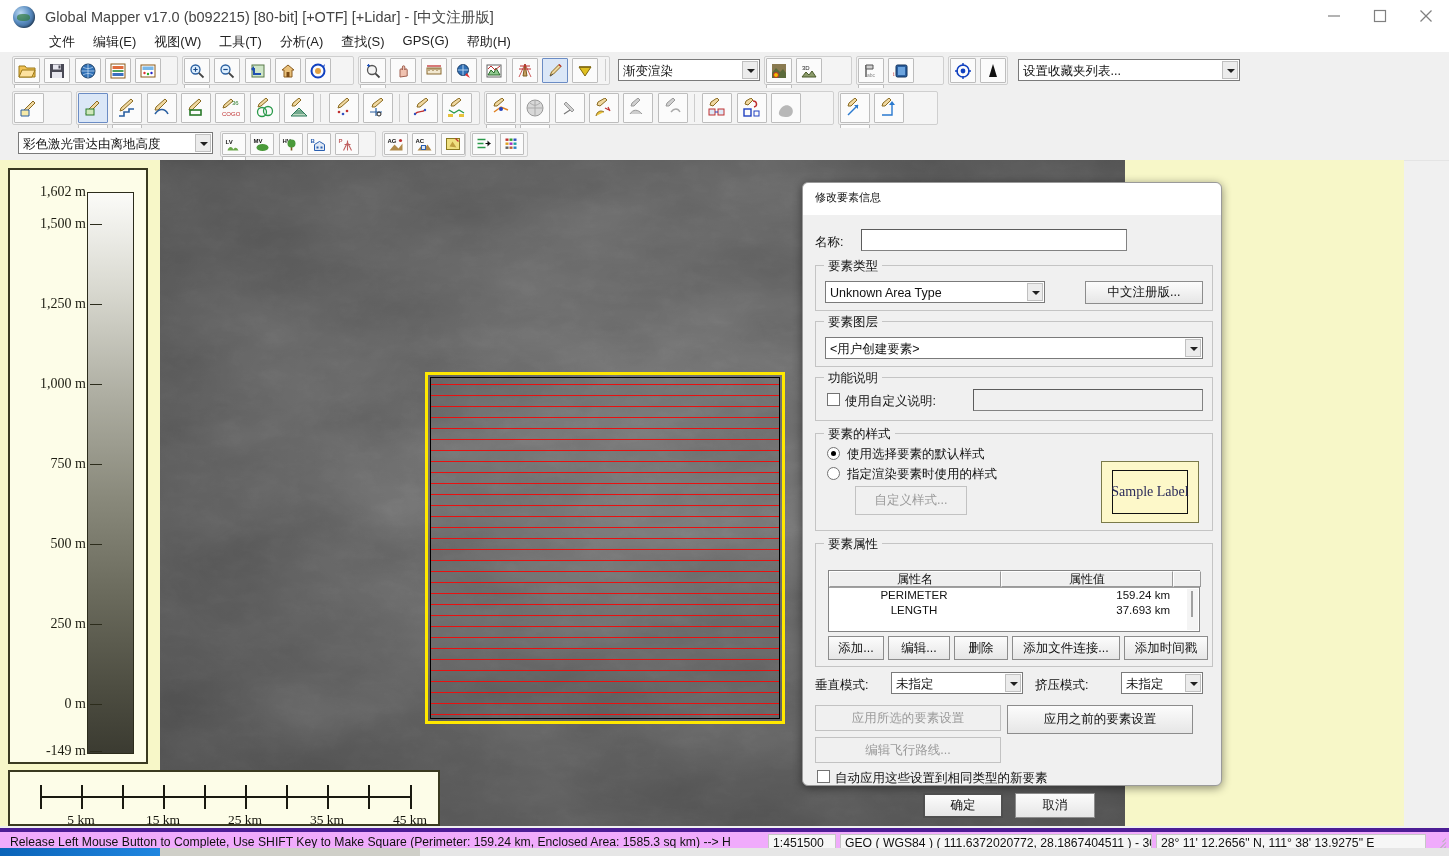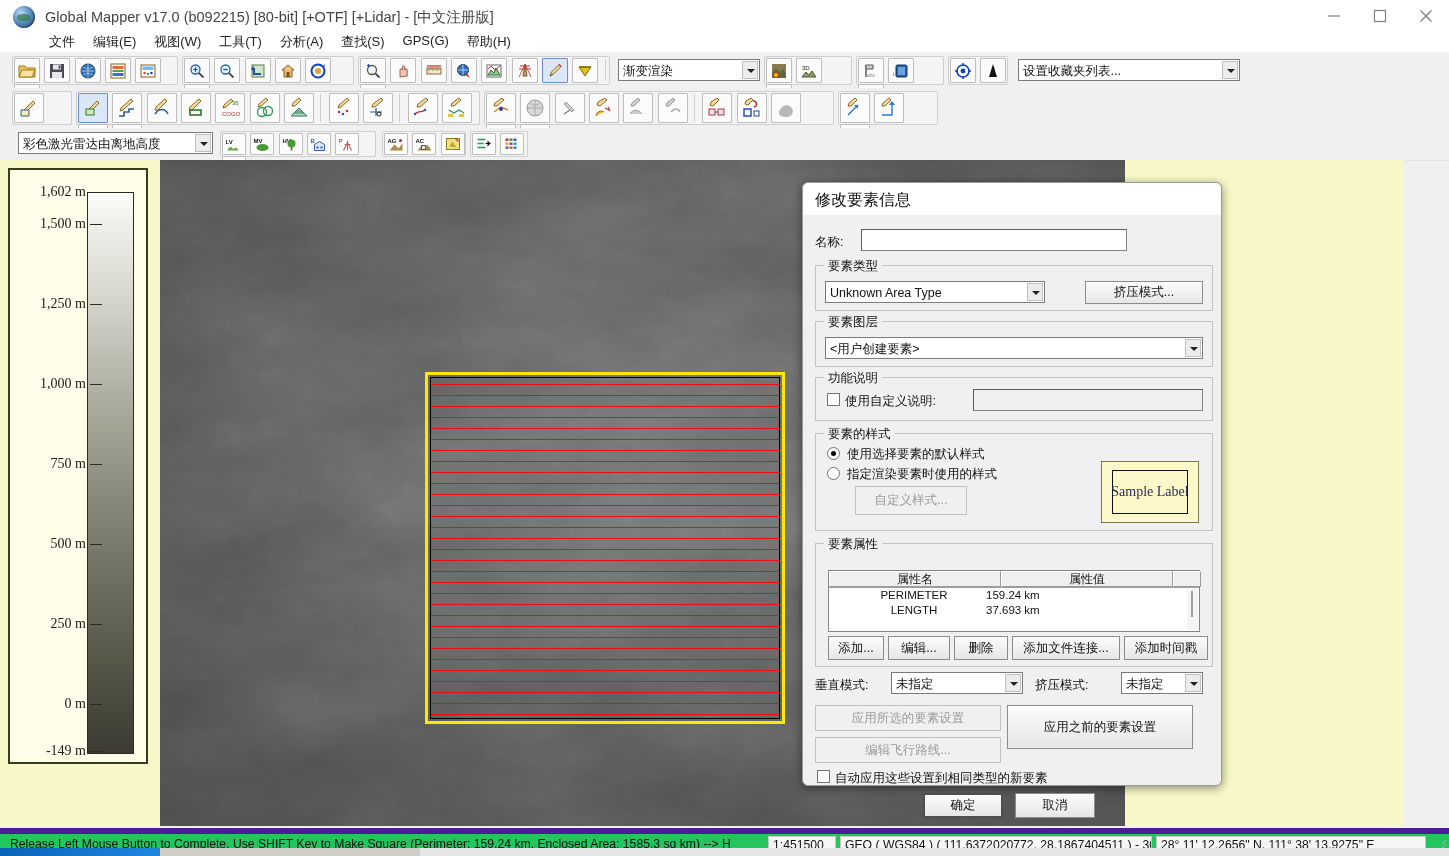--- a/index.html
+++ b/index.html
@@ -74,21 +74,21 @@
 
   
   #sel-poly{position:absolute;left:265px;top:212px;width:360px;height:352px;border:3px solid #ffe800;box-sizing:border-box;}
   #sel-poly .inner{position:absolute;left:2px;top:2px;right:2px;bottom:2px;border:1px solid #000;box-sizing:border-box;overflow:hidden;}
   #sel-poly .hl{position:absolute;left:0;right:0;height:1px;background:#e81010;}
 
   
   #dialog{position:absolute;left:802px;top:182px;width:420px;height:604px;background:#f0f0f0;border:1px solid #9a9a9a;
      border-radius:6px;box-shadow:0 2px 10px rgba(0,0,0,.45);box-sizing:border-box;}
   #dlg-title{position:absolute;left:0;top:0;right:0;height:32px;background:#fff;border-radius:6px 6px 0 0;}
-  #dlg-title span{position:absolute;left:12px;top:7px;font-size:16px;color:#111;text-align:right;}
+  #dlg-title span{position:absolute;left:12px;top:7px;font-size:11px;color:#111;text-align:right;}
   .dlg-body{position:absolute;left:0;top:32px;right:0;bottom:0;}
 
   .lbl{position:absolute;font-size:12.5px;color:#111;white-space:nowrap;}
   .tbox{position:absolute;border:1px solid #828282;border-top-color:#5c5c5c;border-left-color:#5c5c5c;background:#fff;box-sizing:border-box;font-size:12.5px;color:#111;padding:2px 4px 0 4px;height:22px;line-height:17px;overflow:hidden;white-space:nowrap;}
   .tbox.dis{background:#f0f0f0;}
   .grp{position:absolute;border:1px solid #c4c4c4;box-sizing:border-box;}
   .grp>.gtitle{position:absolute;left:8px;top:-8px;background:#f0f0f0;padding:0 4px;font-size:12.5px;color:#111;white-space:nowrap;}
   .btn{position:absolute;border:1px solid #8c8c8c;background:linear-gradient(#fcfcfc,#e6e6e6);box-sizing:border-box;
       font-size:12.5px;color:#111;text-align:center;line-height:1;display:flex;align-items:center;justify-content:center;white-space:nowrap;}
   .btn.dis{color:#9a9a9a;background:#f0f0f0;border-color:#c2c2c2;}
@@ -102,26 +102,26 @@
   #sample-style .slabel{position:absolute;left:0;right:0;top:50%;transform:translateY(-50%);text-align:center;font-family:"Liberation Serif",serif;font-size:14px;color:#2b2b5a;}
 
   
   #attr-grid{position:absolute;left:12px;top:26px;right:12px;height:62px;border:1px solid #848484;background:#fff;box-sizing:border-box;}
   #attr-hdr{position:absolute;left:0;top:0;right:0;height:17px;background:#f0f0f0;border-bottom:1px solid #a0a0a0;box-sizing:border-box;}
   #attr-hdr .hc{position:absolute;top:0;height:16px;border:1px solid #fff;border-right-color:#9a9a9a;border-bottom-color:#9a9a9a;
       background:#efefef;box-sizing:border-box;font-size:12px;text-align:center;line-height:14px;color:#111;}
   #attr-rows{position:absolute;left:1px;top:18px;right:12px;bottom:1px;overflow:hidden;}
   .arow{height:15px;position:relative;font-size:11.5px;color:#111;font-family:"Liberation Sans",sans-serif;}
   .arow .an{position:absolute;left:0;width:168px;text-align:center;}
-  .arow .av{position:absolute;left:156px;width:168px;text-align:left;}
+  .arow .av{position:absolute;left:172px;width:168px;text-align:right;}
   #attr-sb{position:absolute;right:1px;top:18px;bottom:1px;width:11px;background:#f4f4f4;}
   #attr-sb .thumb{position:absolute;left:4px;top:2px;width:2px;height:26px;background:#a0a0a0;}
 
   
-  #statusbar{position:absolute;left:0;top:828px;width:1449px;height:20px;background:#22c55e;border-top:6px solid #4c1d95;}
+  #statusbar{position:absolute;left:0;top:828px;width:1449px;height:20px;background:#f0abfc;border-top:4px solid #4c1d95;}
   #statusbar .sp{position:absolute;top:2px;height:17px;box-sizing:border-box;font-size:12.2px;color:#111;
       padding:1px 4px 0 4px;white-space:nowrap;overflow:hidden;line-height:15px;}
   #statusbar .bordered{border:1px solid #c6c6c6;background:#f6f6f6;}
   #grip{position:absolute;right:2px;top:3px;width:14px;height:14px;}
   #grip i{position:absolute;background:#b4b4b4;width:11px;height:1px;transform:rotate(-45deg);transform-origin:right center;right:1px;}
 
   
   #taskbar{position:absolute;left:0;top:848px;width:1449px;height:8px;background:#d8d8d8;}
   #taskbar .t1{position:absolute;left:0;top:0;width:160px;height:8px;background:linear-gradient(90deg,#0a63b8,#1f86e0);}
   #taskbar .t2{position:absolute;left:160px;top:0;width:260px;height:8px;background:#cfcfc8;}
@@ -733,40 +733,58 @@
       <div class="lg-tick" style="top:454px"></div>
       <div class="lg-lbl" style="top:454px">250 m</div>
 
       <div class="lg-tick" style="top:534px"></div>
       <div class="lg-lbl" style="top:534px">0 m</div>
 
       <div class="lg-tick" style="top:581px"></div>
       <div class="lg-lbl" style="top:581px">-149 m</div>
     </div>
 
+    <div id="scalebar-box">
+      <div class="sb-line"></div>
+      <div class="sb-tk" style="left:30px"></div>
+      <div class="sb-tk" style="left:71px"></div>
+      <div class="sb-tk" style="left:112px"></div>
+      <div class="sb-tk" style="left:153px"></div>
+      <div class="sb-tk" style="left:194px"></div>
+      <div class="sb-tk" style="left:235px"></div>
+      <div class="sb-tk" style="left:276px"></div>
+      <div class="sb-tk" style="left:317px"></div>
+      <div class="sb-tk" style="left:358px"></div>
+      <div class="sb-tk" style="left:400px"></div>
+      <div class="sb-lb" style="left:71px">5 km</div>
+      <div class="sb-lb" style="left:153px">15 km</div>
+      <div class="sb-lb" style="left:235px">25 km</div>
+      <div class="sb-lb" style="left:317px">35 km</div>
+      <div class="sb-lb" style="left:400px">45 km</div>
+    </div>
   </div>
 
   <div id="dialog">
     <div id="dlg-title">
       <span>修改要素信息</span>
     </div>
 
     <div class="dlg-body">
 
       <div class="lbl" style="left:12px;top:19px">名称:</div>
       <div class="tbox" style="left:58px;top:14px;width:266px"></div>
 
       <div class="grp" style="left:12px;top:50px;width:398px;height:46px">
         <div class="gtitle">要素类型</div>
       </div>
       <div class="combo" style="left:22px;top:66px;width:220px">
         <span>Unknown Area Type</span>
         <span class="arw"></span>
       </div>
-      <div class="btn" style="left:282px;top:66px;width:118px;height:23px">挤压模式...</div>
+      <div class="btn" style="left:282px;top:66px;width:118px;height:23px">中文注册版...</div>
 
       <div class="grp" style="left:12px;top:106px;width:398px;height:46px">
         <div class="gtitle">要素图层</div>
       </div>
       <div class="combo" style="left:22px;top:122px;width:378px">
         <span>&lt;用户创建要素&gt;</span>
         <span class="arw"></span>
       </div>
 
       <div class="grp" style="left:12px;top:162px;width:398px;height:44px">
@@ -827,21 +845,21 @@
         <span>未指定</span>
         <span class="arw"></span>
       </div>
       <div class="lbl" style="left:232px;top:462px">挤压模式:</div>
       <div class="combo" style="left:318px;top:457px;width:82px">
         <span>未指定</span>
         <span class="arw"></span>
       </div>
 
       <div class="btn dis" style="left:12px;top:490px;width:186px;height:26px">应用所选的要素设置</div>
-      <div class="btn" style="left:204px;top:490px;width:186px;height:44px">应用之前的要素设置</div>
+      <div class="btn" style="left:204px;top:490px;width:186px;height:29px">应用之前的要素设置</div>
       <div class="btn dis" style="left:12px;top:522px;width:186px;height:26px">编辑飞行路线...</div>
 
       <div class="chk" style="left:14px;top:555px"></div>
       <div class="lbl" style="left:32px;top:555px">自动应用这些设置到相同类型的新要素</div>
 
       <div class="btn def" style="left:120px;top:578px;width:80px;height:25px">确定</div>
       <div class="btn" style="left:212px;top:578px;width:80px;height:25px">取消</div>
     </div>
   </div>
 

